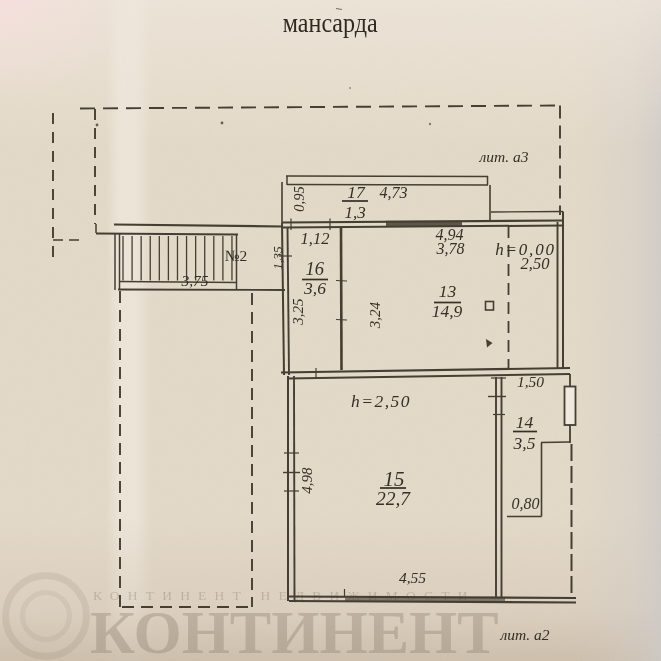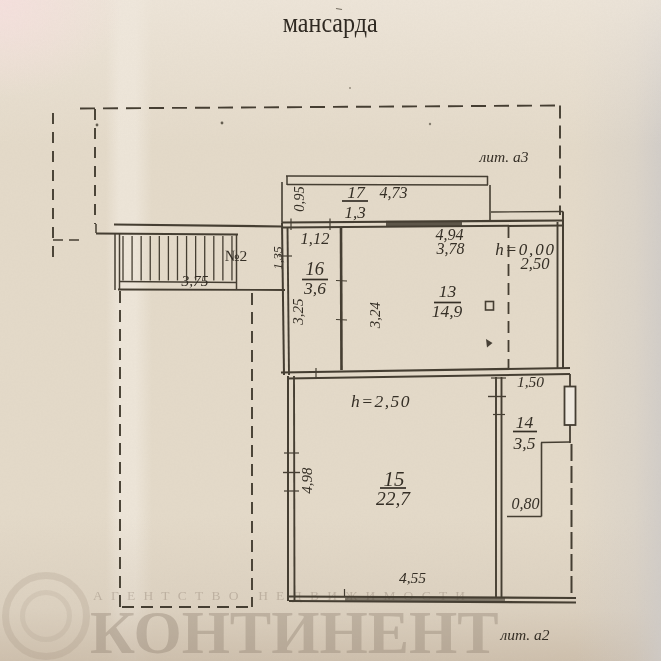--- a/index.html
+++ b/index.html
@@ -25,21 +25,21 @@
       <defs>
         <filter id="pn">
           <feTurbulence type="fractalNoise" baseFrequency="0.55" numOctaves="2" seed="7"></feTurbulence>
           <feColorMatrix type="matrix" values="0 0 0 0 0.42 0 0 0 0 0.38 0 0 0 0 0.33 0 0 0 0.55 0"></feColorMatrix>
         </filter>
       </defs>
       <rect width="661" height="661" filter="url(#pn)" opacity="0.085"></rect>
     </svg>
 <div id="wm-ring"></div>
     <div id="wm-ring2"></div>
-<div class="wm" id="wm-small">АГЕНТСТВО НЕДВИЖИМОСТИ</div>
+<div class="wm" id="wm-small">КОНТИНЕНТ НЕДВИЖИМОСТИ</div>
 <div class="wm" id="wm-big">КОНТИНЕНТ</div>
 <div id="title"><span>мансарда</span></div>
 <svg width="661" height="661" viewBox="0 0 661 661" style="position:absolute;left:0;top:0;filter:blur(0.28px)">
 <line x1="53" y1="113" x2="53" y2="262" stroke="#453e32" stroke-width="1.9" stroke-dasharray="11 8"></line>
 <line x1="95" y1="109" x2="95" y2="224" stroke="#453e32" stroke-width="1.9" stroke-dasharray="11 8"></line>
 <line x1="80" y1="108.5" x2="559" y2="105.5" stroke="#453e32" stroke-width="1.9" stroke-dasharray="15 8"></line>
 <line x1="560" y1="105.5" x2="560" y2="215" stroke="#453e32" stroke-width="1.9" stroke-dasharray="13 7"></line>
 <line x1="53" y1="240" x2="80" y2="240" stroke="#453e32" stroke-width="1.5" stroke-dasharray="10 6"></line>
 <line x1="120" y1="291" x2="120" y2="607" stroke="#453e32" stroke-width="1.9" stroke-dasharray="12 7"></line>
 <line x1="252" y1="293" x2="252" y2="607" stroke="#453e32" stroke-width="1.9" stroke-dasharray="12 7"></line>

